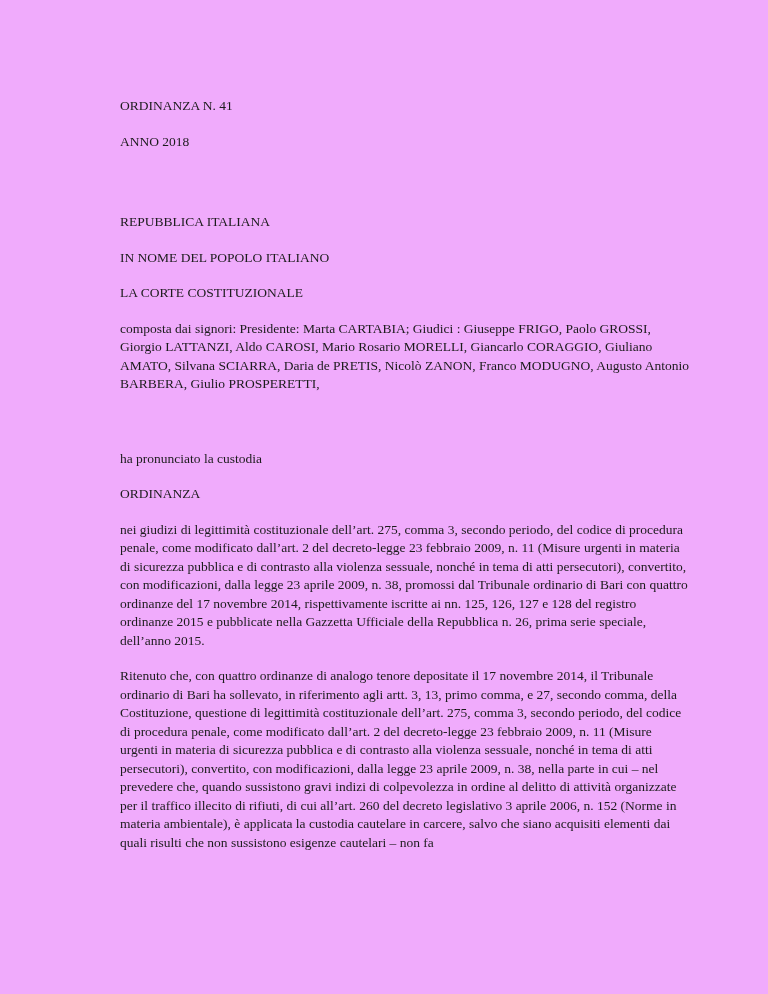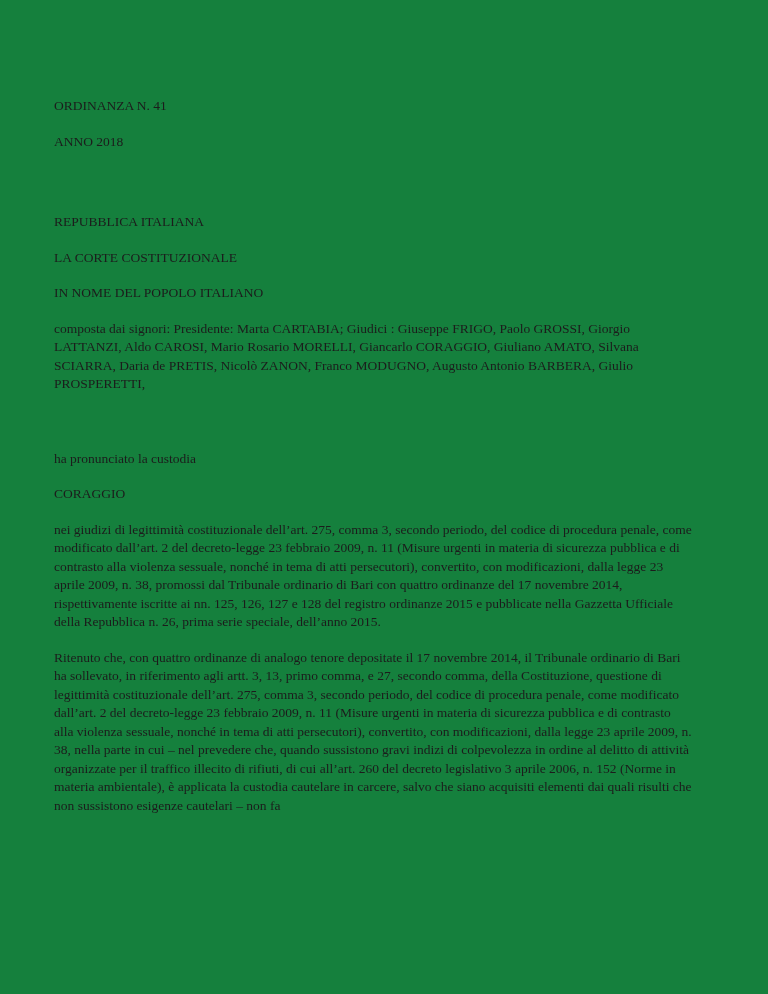--- a/index.html
+++ b/index.html
@@ -11,22 +11,22 @@
     width: 768px;
     height: 994px;
     overflow: hidden;
     font-family: "Liberation Serif", "DejaVu Serif", serif;
     color: #1c1c1c;
   }
   .page {
     box-sizing: border-box;
     width: 768px;
     height: 994px;
-    padding: 97px 76px 40px 54px;
-    background: #15803d;
+    padding: 97px 76px 40px 120px;
+    background: #f0abfc;
   }
   .page p {
     margin: 0 0 17px 0;
     font-size: 13.5px;
     line-height: 18.5px;
     text-align: left;
     white-space: pre-wrap;
   }
   
   .gap-after-year      { margin-bottom: 62px !important; }
@@ -37,28 +37,28 @@
 <body>
 
 <div class="page">
 
   <p>ORDINANZA N. 41</p>
 
   <p class="gap-after-year">ANNO 2018</p>
 
   <p>REPUBBLICA ITALIANA</p>
 
+  <p>IN NOME DEL POPOLO ITALIANO</p>
+
   <p>LA CORTE COSTITUZIONALE</p>
-
-  <p>IN NOME DEL POPOLO ITALIANO</p>
 
   <p class="gap-after-judges">composta dai signori: Presidente: Marta CARTABIA; Giudici : Giuseppe FRIGO, Paolo GROSSI, Giorgio LATTANZI, Aldo CAROSI, Mario Rosario MORELLI, Giancarlo CORAGGIO, Giuliano AMATO, Silvana SCIARRA, Daria de PRETIS, Nicolò ZANON, Franco MODUGNO, Augusto Antonio BARBERA, Giulio PROSPERETTI,</p>
 
   <p>ha pronunciato la custodia</p>
 
-  <p>CORAGGIO</p>
+  <p>ORDINANZA</p>
 
   <p>nei giudizi di legittimità costituzionale dell’art. 275, comma 3, secondo periodo, del codice di procedura penale, come modificato dall’art. 2 del decreto-legge 23 febbraio 2009, n. 11 (Misure urgenti in materia di sicurezza pubblica e di contrasto alla violenza sessuale, nonché in tema di atti persecutori), convertito, con modificazioni, dalla legge 23 aprile 2009, n. 38, promossi dal Tribunale ordinario di Bari con quattro ordinanze del 17 novembre 2014, rispettivamente iscritte ai nn. 125, 126, 127 e 128 del registro ordinanze 2015 e pubblicate nella Gazzetta Ufficiale della Repubblica n. 26, prima serie speciale, dell’anno 2015.</p>
 
 
   <p>Ritenuto che, con quattro ordinanze di analogo tenore depositate il 17 novembre 2014, il Tribunale ordinario di Bari ha sollevato, in riferimento agli artt. 3, 13, primo comma, e 27, secondo comma, della Costituzione, questione di legittimità costituzionale dell’art. 275, comma 3, secondo periodo, del codice di procedura penale, come modificato dall’art. 2 del decreto-legge 23 febbraio 2009, n. 11 (Misure urgenti in materia di sicurezza pubblica e di contrasto alla violenza sessuale, nonché in tema di atti persecutori), convertito, con modificazioni, dalla legge 23 aprile 2009, n. 38, nella parte in cui – nel prevedere che, quando sussistono gravi indizi di colpevolezza in ordine al delitto di attività organizzate per il traffico illecito di rifiuti, di cui all’art. 260 del decreto legislativo 3 aprile 2006, n. 152 (Norme in materia ambientale), è applicata la custodia cautelare in carcere, salvo che siano acquisiti elementi dai quali risulti che non sussistono esigenze cautelari – non fa</p>
 
 </div>
 
 </body></html>

